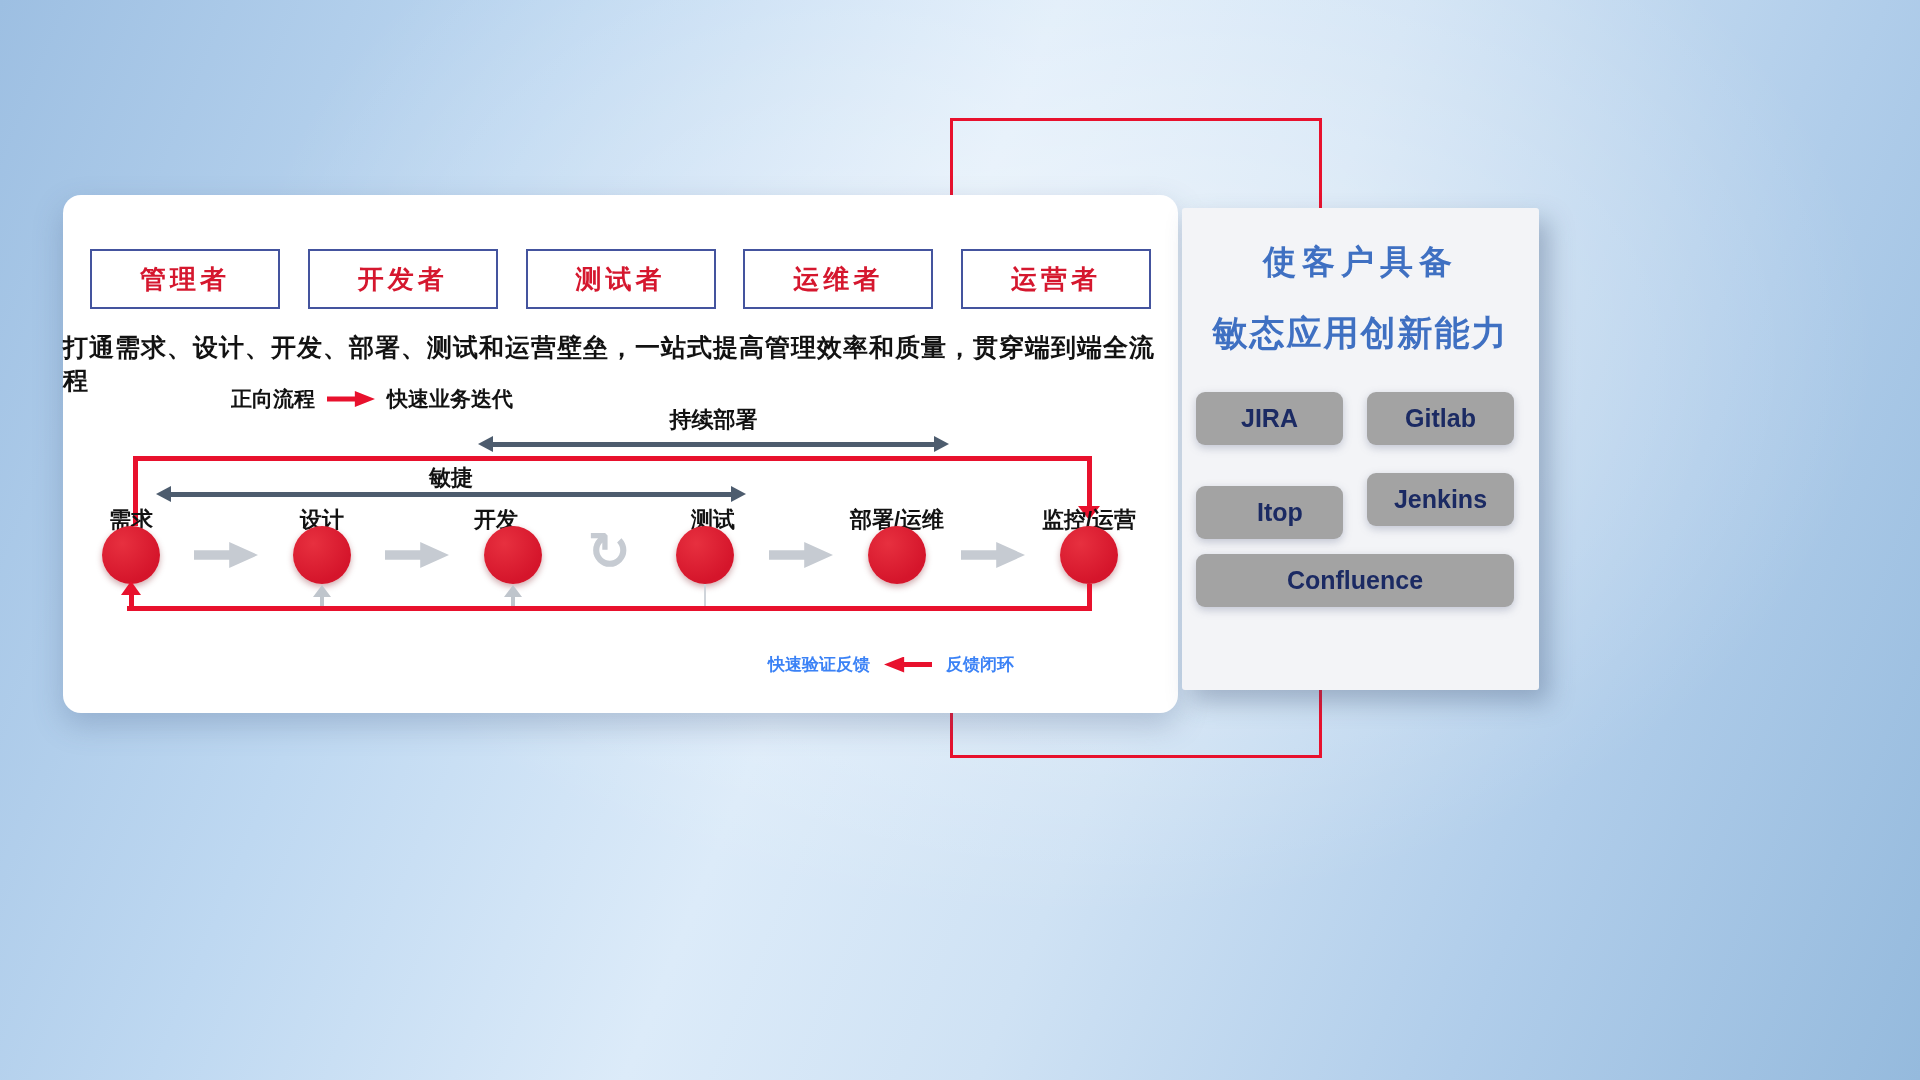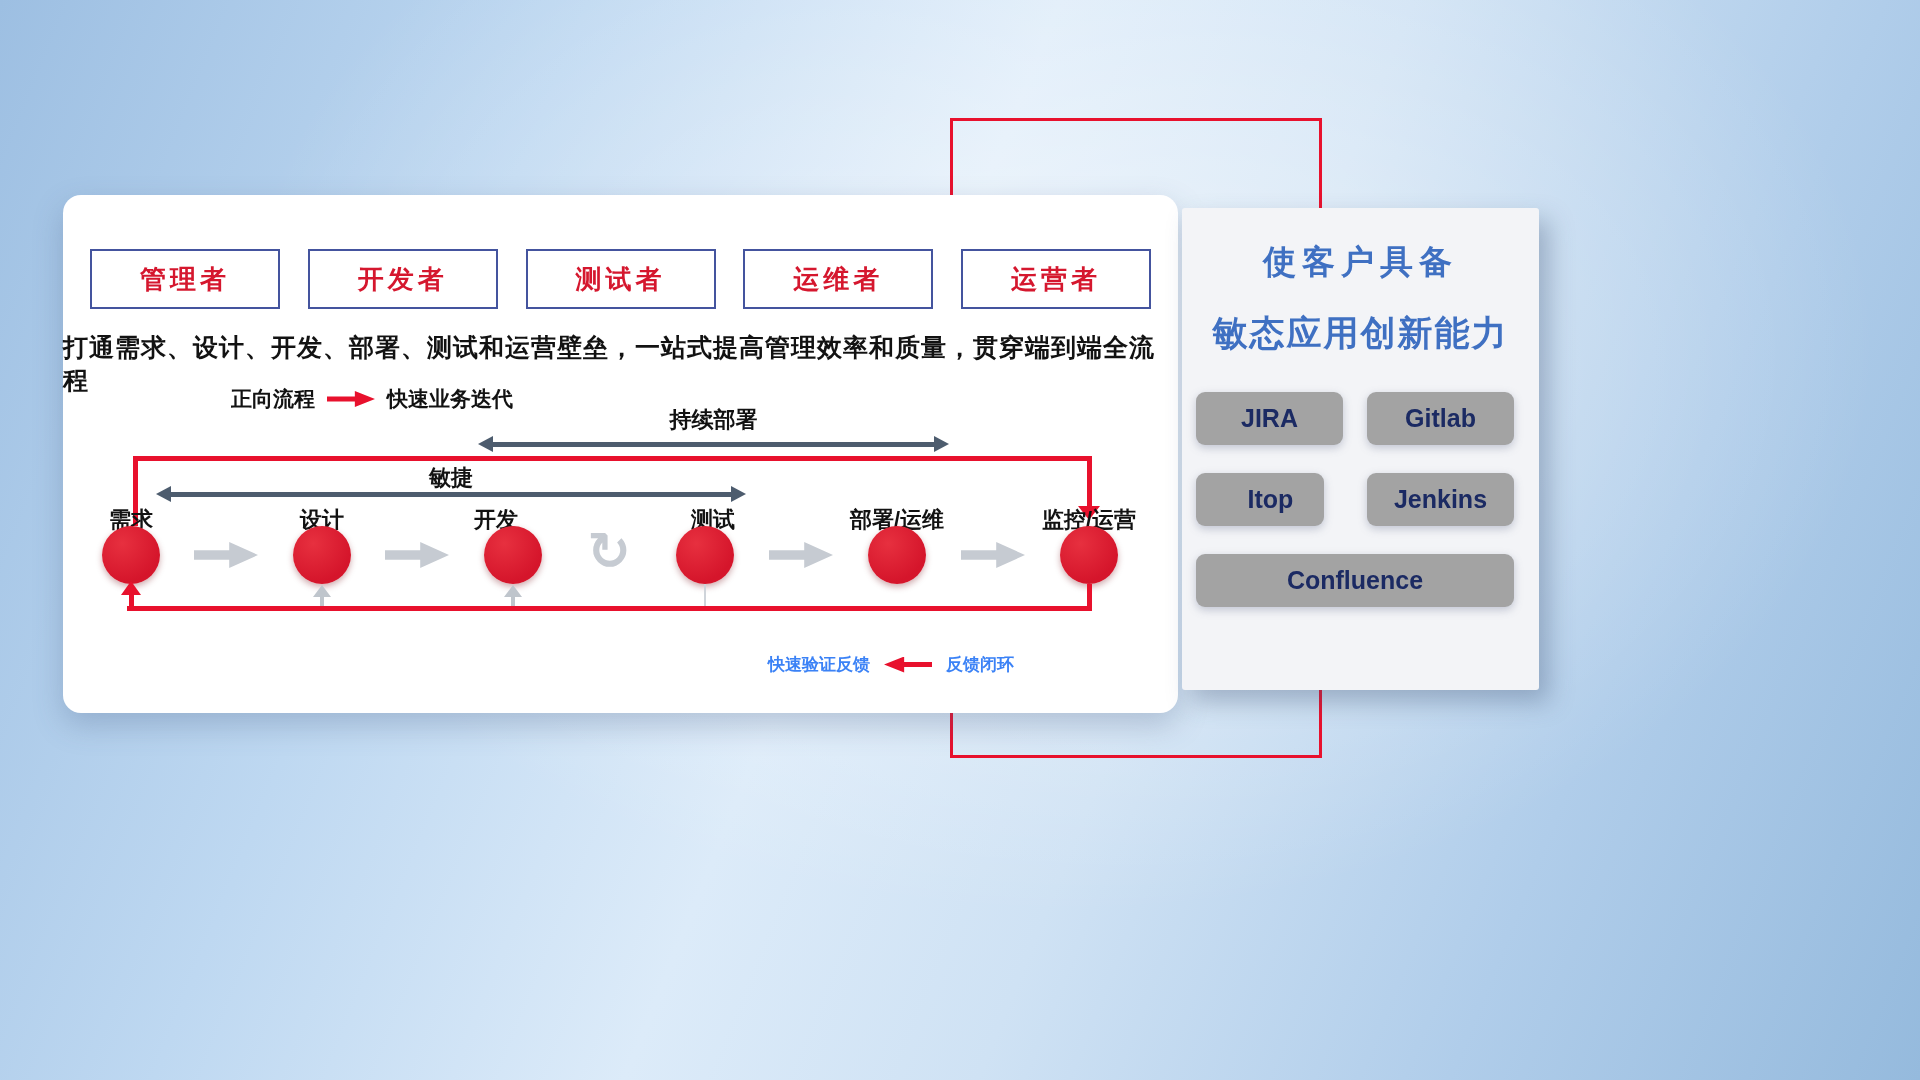--- a/index.html
+++ b/index.html
@@ -185,16 +185,16 @@
   </div>
 
 </div>
 
 <div class="side-panel">
   <div class="side-title l1">使客户具备</div>
   <div class="side-title l2">敏态应用创新能力</div>
 
   <div class="tool-chip" style="left:14px;top:184px;width:147px;">JIRA</div>
   <div class="tool-chip" style="left:185px;top:184px;width:147px;">Gitlab</div>
-  <div class="tool-chip" style="left:14px;top:265px;width:128px;padding-left:21px;">Itop</div>
+  <div class="tool-chip" style="left:14px;top:278px;width:147px;padding-left:21px;">Itop</div>
   <div class="tool-chip" style="left:185px;top:265px;width:147px;">Jenkins</div>
   <div class="tool-chip" style="left:14px;top:346px;width:318px;">Confluence</div>
 </div>
 
 </body></html>

